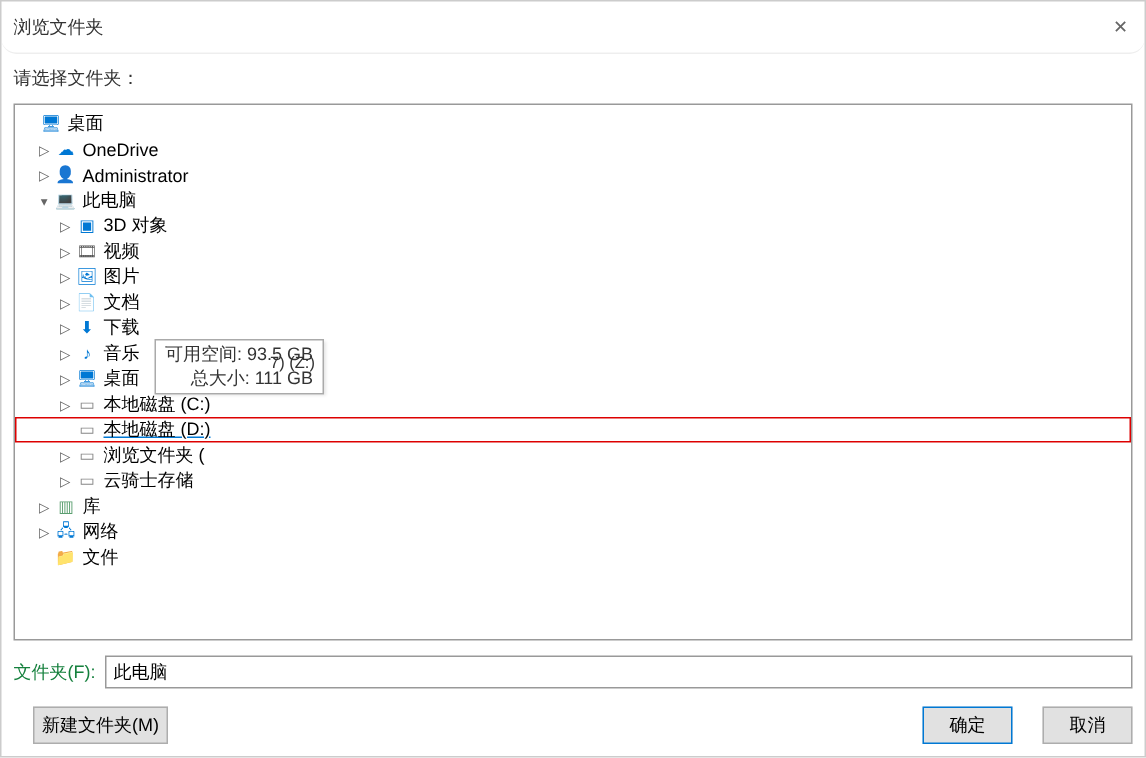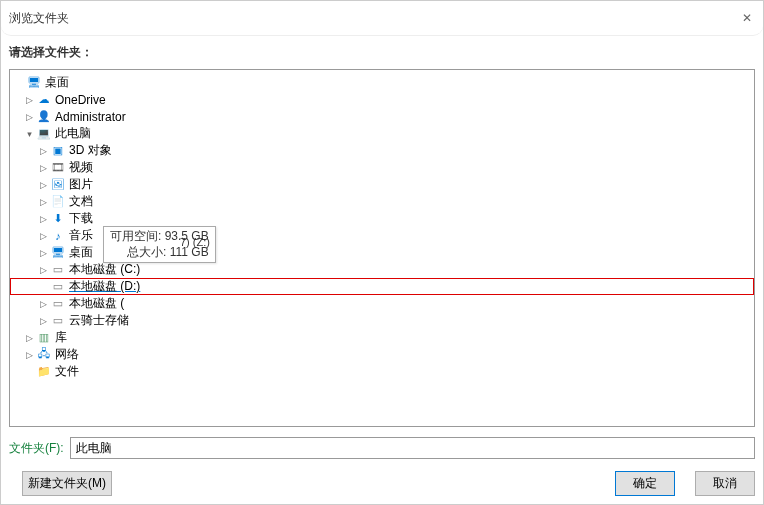--- a/index.html
+++ b/index.html
@@ -1,20 +1,20 @@
 <!DOCTYPE html>
 <html><head>
 <meta charset="utf-8">
 <style>
 * { margin: 0; padding: 0; box-sizing: border-box; font-family: "Microsoft YaHei", "Segoe UI", sans-serif; font-size: 12px; }
 body { background: #fff; width: 764px; height: 505px; display: flex; flex-direction: column; border: 1px solid #ccc; }
 .titlebar { display: flex; justify-content: space-between; align-items: center; padding: 15px 8px; border-bottom: 1px solid #eee; height: 35px; border-radius: 10px; }
 .titlebar-title { color: #333; }
 .close-btn { width: 16px; height: 16px; display: flex; align-items: center; justify-content: center; color: #666; cursor: pointer; }
-.prompt { padding: 8px 8px 4px 8px; color: #333; font-weight: bold; }
+.prompt { padding: 8px 8px 4px 8px; color: #333; }
 .tree-container { flex: 1; margin: 4px 8px; border: 1px solid #999; overflow: auto; background: #fff; padding: 4px 0; position: relative; }
 .tree-item { display: flex; align-items: center; height: 17px; padding-left: 4px; white-space: nowrap; cursor: pointer; }
 .expander { width: 11px; height: 11px; display: inline-flex; align-items: center; justify-content: center; color: #666; font-size: 9px; margin-right: 1px; }
 .expander.empty { visibility: hidden; }
 .icon { width: 16px; height: 14px; display: inline-flex; align-items: center; justify-content: center; margin-right: 3px; font-size: 11px; }
 .icon-desktop { color: #0078d4; }
 .icon-cloud { color: #0078d4; }
 .icon-user { color: #888; }
 .icon-pc { color: #0078d4; }
 .icon-3d { color: #0078d4; }
@@ -118,21 +118,21 @@
     <span class="label">本地磁盘 (C:)</span>
   </div>
   <div class="tree-item selected-row" style="padding-left:28px">
     <span class="expander empty">▷</span>
     <span class="icon icon-disk">▭</span>
     <span class="label selected-label">本地磁盘 (D:)</span>
   </div>
   <div class="tree-item" style="padding-left:28px">
     <span class="expander">▷</span>
     <span class="icon icon-disk">▭</span>
-    <span class="label">本地磁盘 (</span>
+    <span class="label">浏览文件夹 (</span>
   </div>
   <div class="tree-item" style="padding-left:28px">
     <span class="expander">▷</span>
     <span class="icon icon-disk">▭</span>
     <span class="label">云骑士存储</span>
   </div>
 
   <div class="tree-item" style="padding-left:14px">
     <span class="expander">▷</span>
     <span class="icon icon-lib">▥</span>

